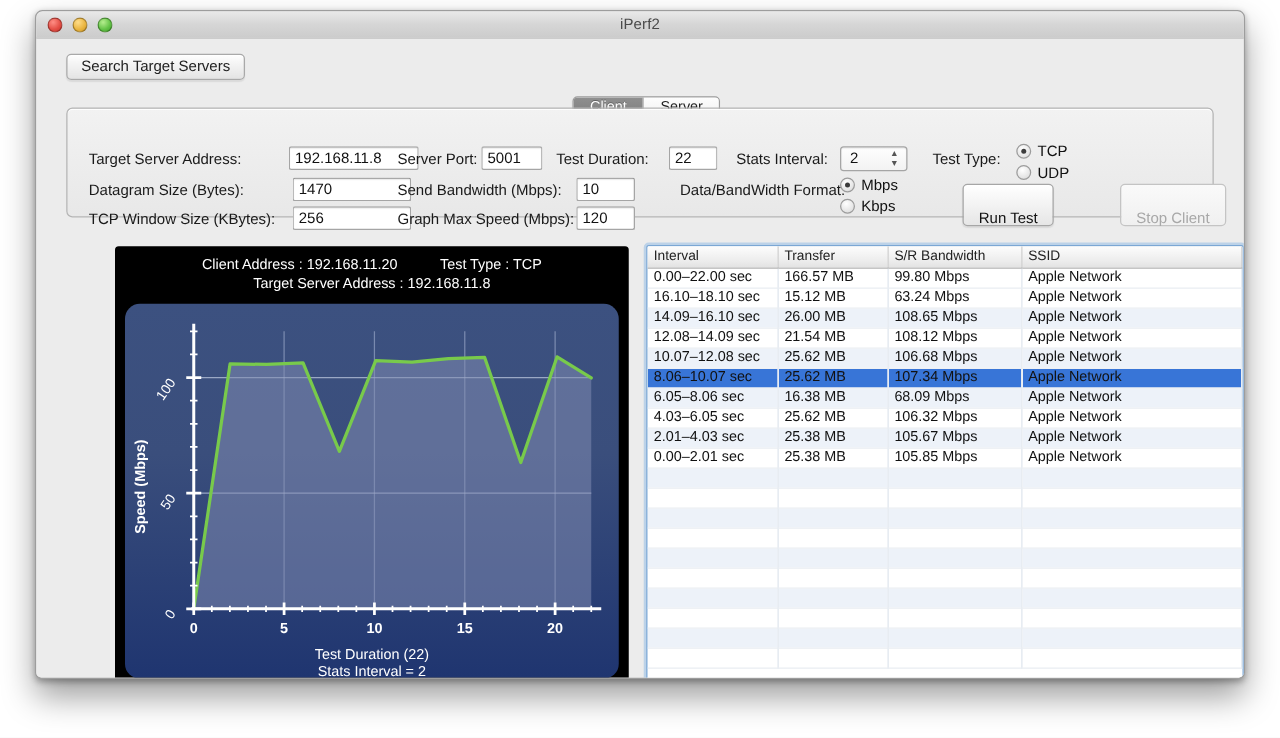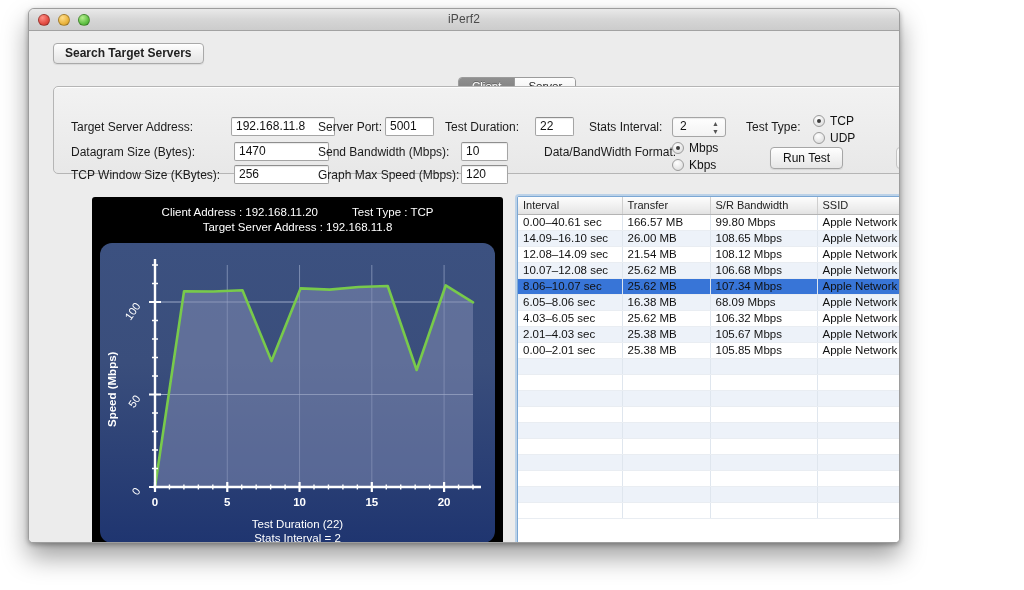--- a/index.html
+++ b/index.html
@@ -8,21 +8,21 @@
     width: 1024px; height: 590px;
     background: #ffffff;
     font-family: "Liberation Sans", sans-serif;
     overflow: hidden;
   }
 
   
   #window {
     position: absolute;
     left: 28px; top: 8px;
-    width: 872px; height: 535px;
+    width: 968px; height: 535px;
     border-radius: 6px 6px 5px 5px;
     background: #ececec;
     box-shadow: 0 14px 26px rgba(0,0,0,0.38), 0 2px 5px rgba(0,0,0,0.3);
     border: 1px solid #9d9d9d;
     overflow: hidden;
   }
 
   #titlebar {
     position: relative;
     height: 22px;
@@ -55,21 +55,20 @@
   #search-servers-btn {
     position: absolute; left: 24px; top: 12px;
     height: 21px; padding: 0 11px;
     font-size: 12px; color: #222;
     background: linear-gradient(to bottom, #fefefe, #f0f0f0 52%, #e4e4e4);
     border: 1px solid #a9a9a9;
     border-radius: 4px;
     box-shadow: 0 1px 0 rgba(255,255,255,0.85) inset, 0 1px 1px rgba(0,0,0,0.08);
     cursor: default;
     line-height: 19px;
-    font-weight: bold;
   }
 
   
   #tabbar {
     position: absolute; left: 429px; top: 46px;
     display: flex;
     border: 1px solid #9b9b9b;
     border-radius: 4px;
     overflow: hidden;
     height: 19px;
@@ -157,21 +156,21 @@
   .radio.on::after {
     content: ""; position: absolute;
     left: 3px; top: 3px; width: 4px; height: 4px;
     border-radius: 50%; background: #3b3b3b;
   }
   .radio-label { font-size: 12px; color: #111; margin-left: 5px; white-space: nowrap; }
 
   
   .act-btn {
     position: absolute;
-    height: 22px; padding: 0 12px;
+    height: 22px; padding: 16px 12px;
     font-size: 12px;
     line-height: 20px;
     background: linear-gradient(to bottom, #ffffff, #f2f2f2 52%, #e6e6e6);
     border: 1px solid #a6a6a6;
     border-radius: 4px;
     box-shadow: 0 1px 0 rgba(255,255,255,0.85) inset, 0 1px 1px rgba(0,0,0,0.08);
     cursor: default;
     color: #111;
     white-space: nowrap;
   }
@@ -401,23 +400,29 @@
         <thead>
           <tr>
             <th class="col-interval">Interval</th>
             <th class="col-transfer">Transfer</th>
             <th class="col-bandwidth">S/R Bandwidth</th>
             <th class="col-ssid">SSID</th>
           </tr>
         </thead>
         <tbody id="table-body">
             <tr class="odd">
-              <td class="col-interval">0.00–40.61 sec</td>
+              <td class="col-interval">0.00–22.00 sec</td>
               <td class="col-transfer">166.57 MB</td>
               <td class="col-bandwidth">99.80 Mbps</td>
+              <td class="col-ssid">Apple Network</td>
+            </tr>
+            <tr class="odd">
+              <td class="col-interval">16.10–18.10 sec</td>
+              <td class="col-transfer">15.12 MB</td>
+              <td class="col-bandwidth">63.24 Mbps</td>
               <td class="col-ssid">Apple Network</td>
             </tr>
             <tr class="even">
               <td class="col-interval">14.09–16.10 sec</td>
               <td class="col-transfer">26.00 MB</td>
               <td class="col-bandwidth">108.65 Mbps</td>
               <td class="col-ssid">Apple Network</td>
             </tr>
             <tr class="odd">
               <td class="col-interval">12.08–14.09 sec</td>

